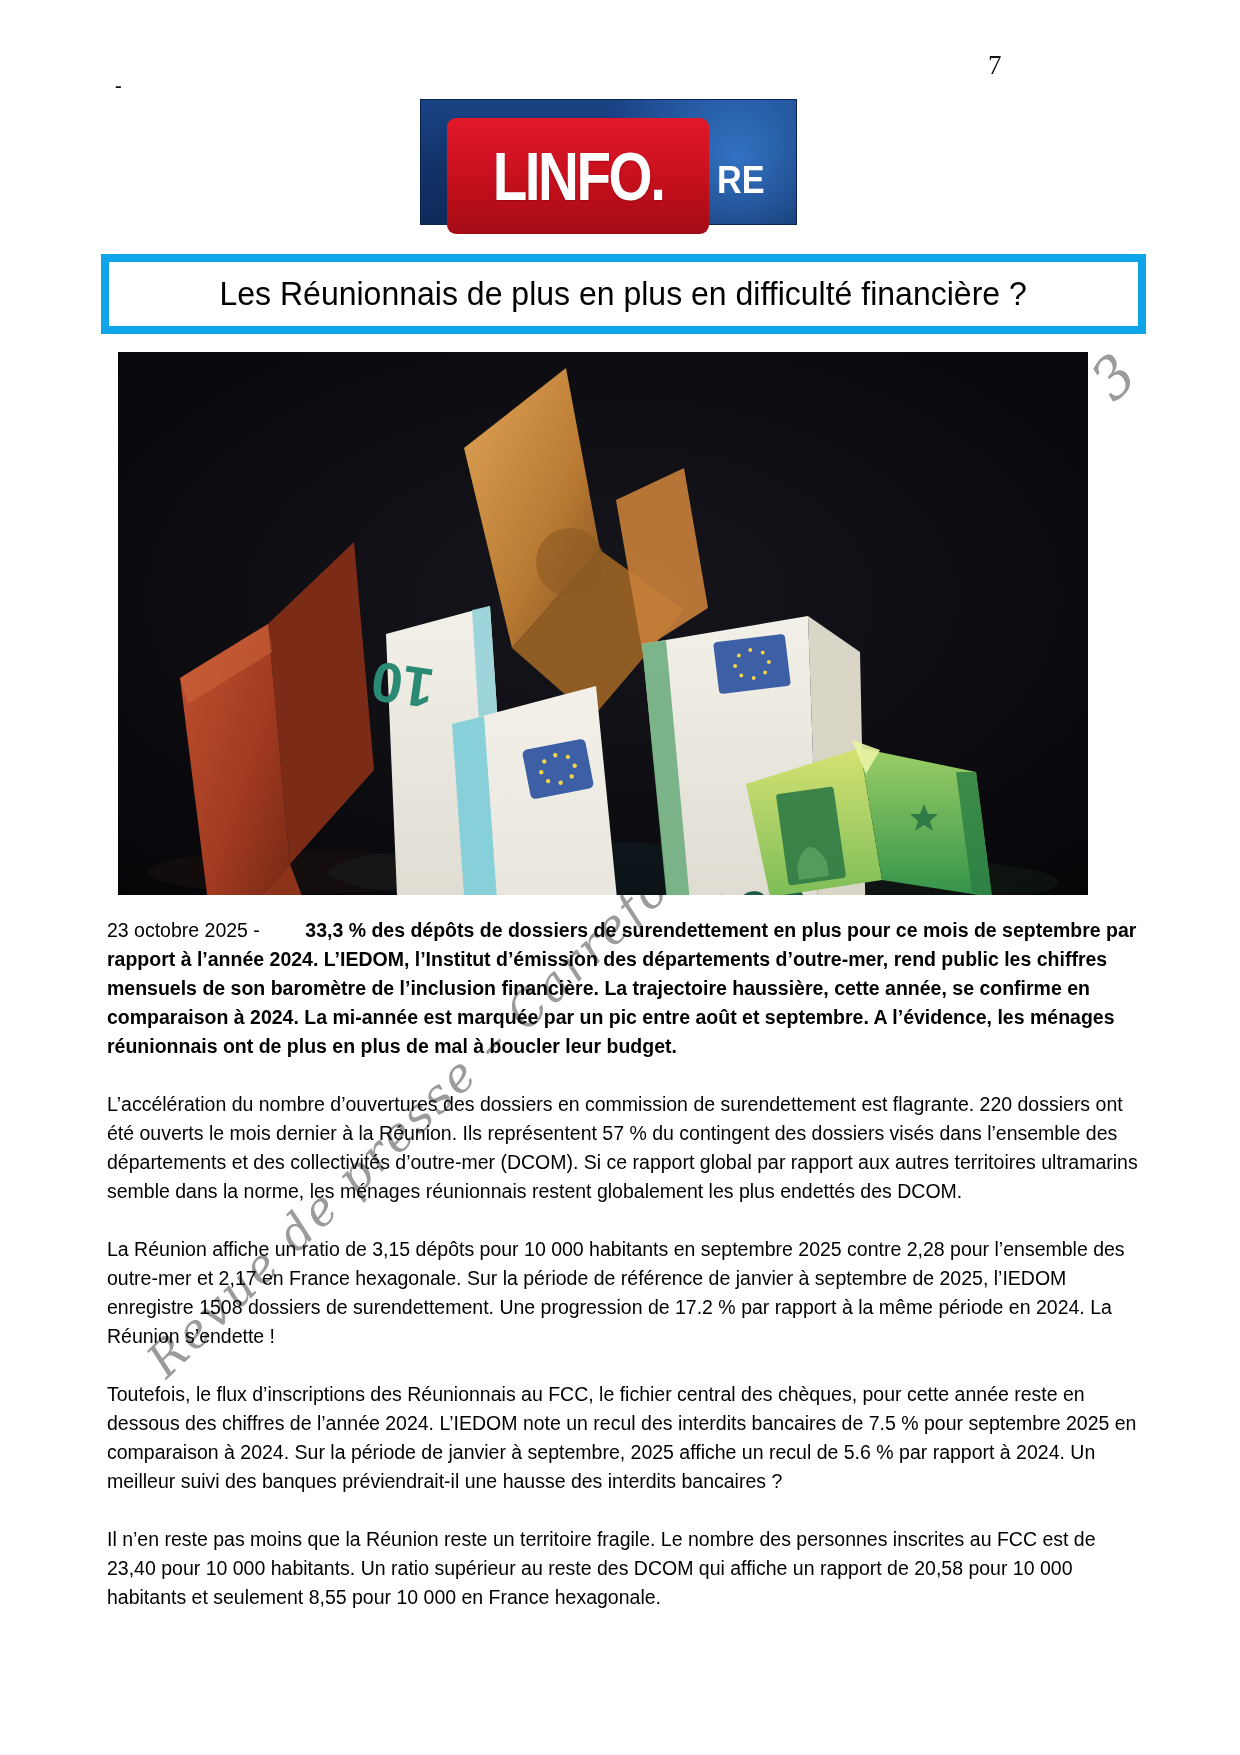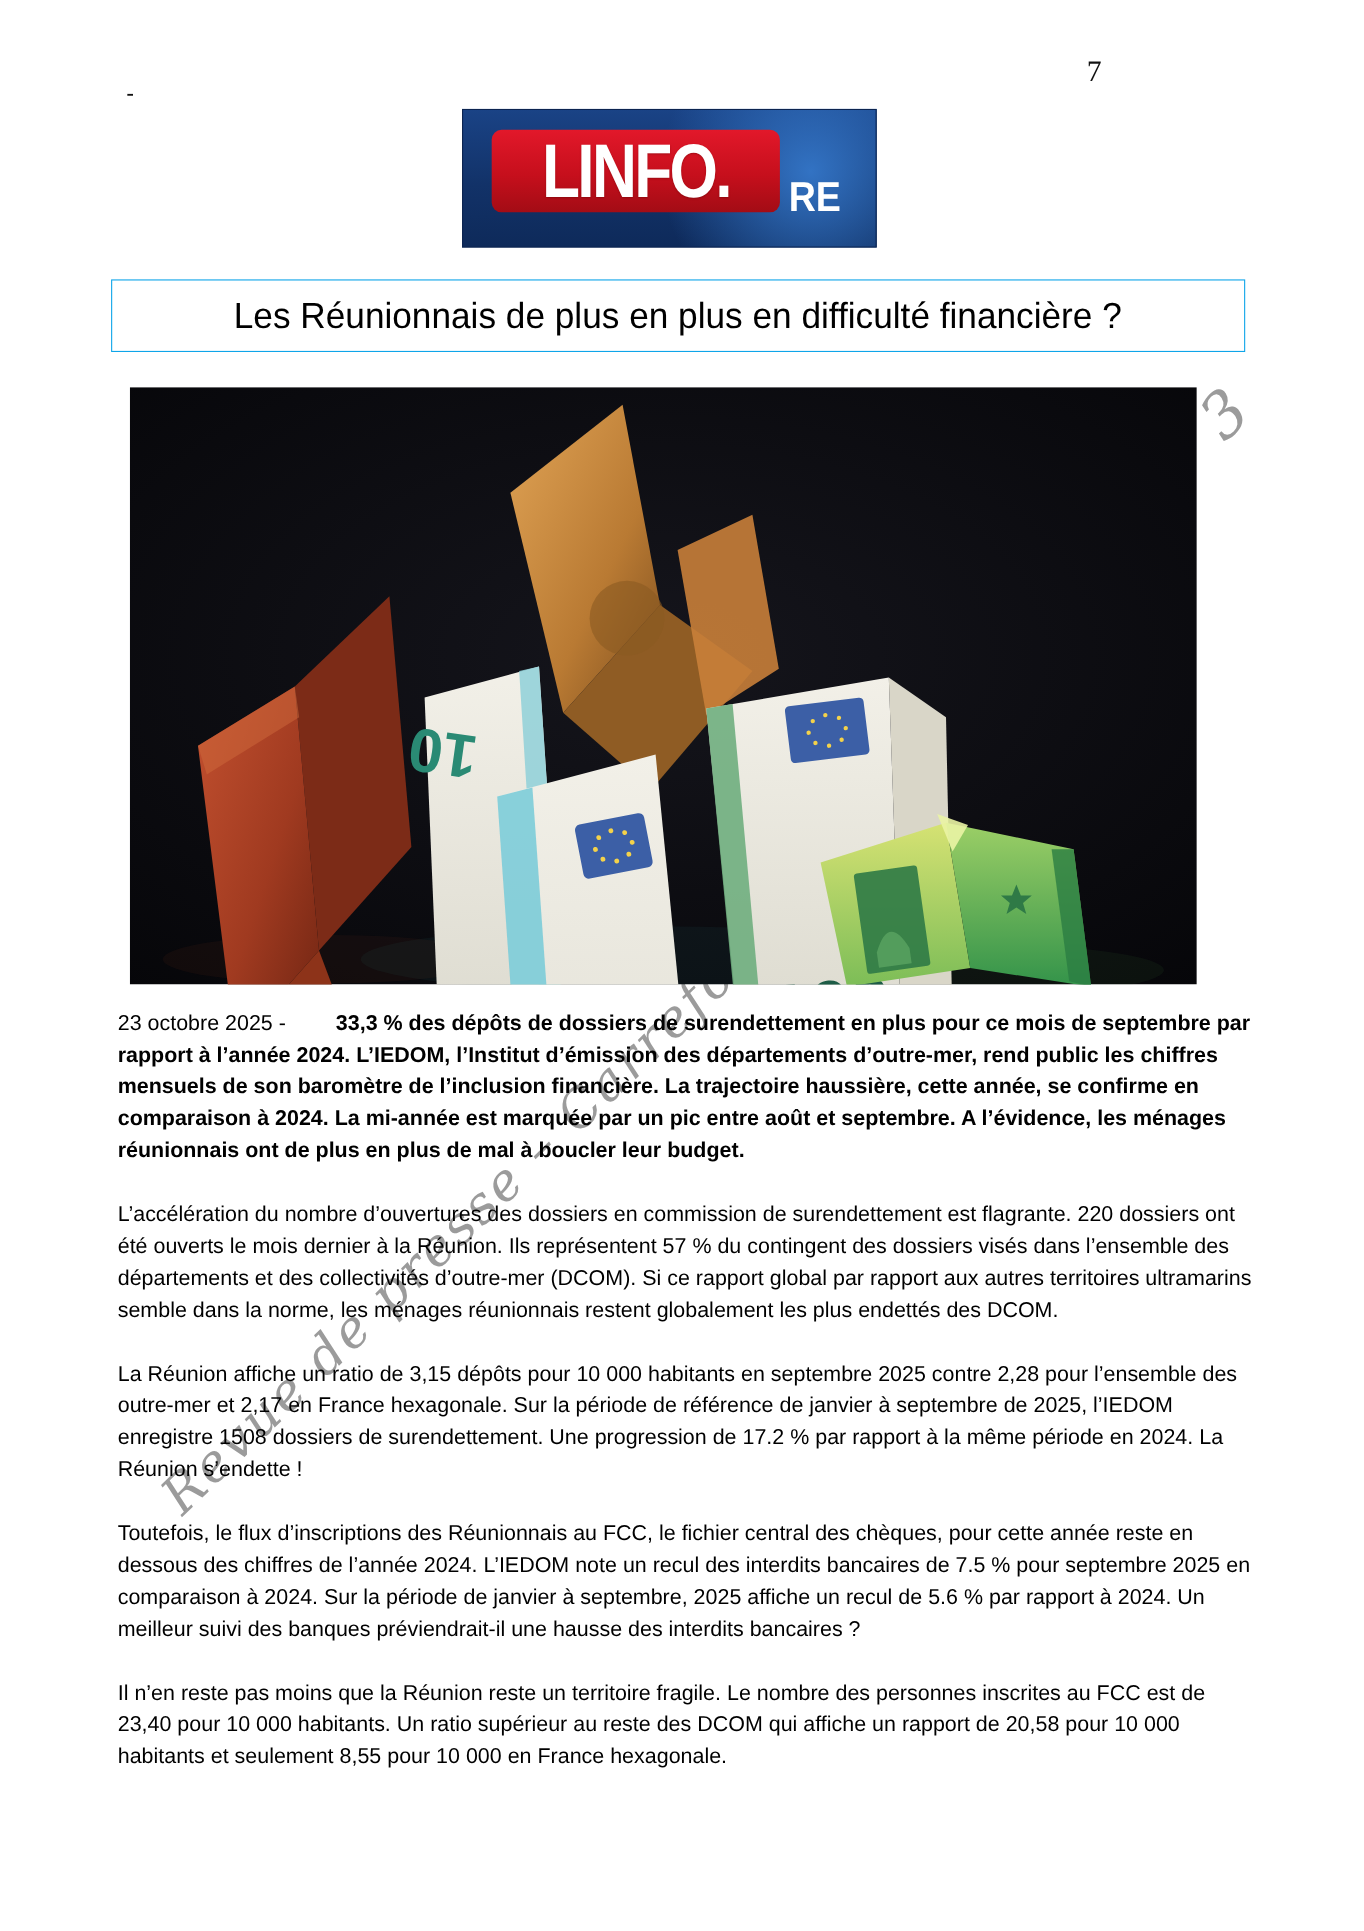--- a/index.html
+++ b/index.html
@@ -22,42 +22,42 @@
   }
   
   .logo{
     position:absolute;left:420px;top:99px;width:377px;height:126px;
     background:
       radial-gradient(circle at 84% 45%, rgba(52,118,200,.95) 0%, rgba(52,118,200,0) 42%),
       linear-gradient(180deg,#1a4386 0%,#123268 55%,#0e2a5a 100%);
     box-shadow:0 0 0 1px #0c2450 inset;
   }
   .logo-red{
-    position:absolute;left:27px;top:19px;width:262px;height:75px;
+    position:absolute;left:27px;top:19px;width:262px;height:116px;
     background:linear-gradient(180deg,#e2182a 0%,#c60f1c 55%,#a30c15 100%);
     border-radius:9px;
     display:flex;align-items:center;justify-content:center;
   }
   .logo-main{
     font-size:69px;font-weight:bold;color:#fff;
     letter-spacing:-3px;
     transform:scaleX(.82);
     text-shadow:0 1px 2px rgba(90,0,0,.4);
     white-space:nowrap;
   }
   .logo-suffix{
     position:absolute;left:297px;top:60px;
     font-size:38px;font-weight:bold;color:#fff;
     transform:scaleX(.9);transform-origin:left center;
     letter-spacing:0px;
   }
   
   .headline-box{
     position:absolute;left:101px;top:254px;width:1029px;height:64px;
-    border:1px solid #0ea5e9;
+    border:8px solid #0ea5e9;
     display:flex;align-items:center;justify-content:center;
   }
   .headline-text{
     font-size:33px;color:#000;letter-spacing:0;
     transform:scaleX(.97);
     white-space:nowrap;
   }
   
   .watermark, .watermark-tail{
     position:absolute;

